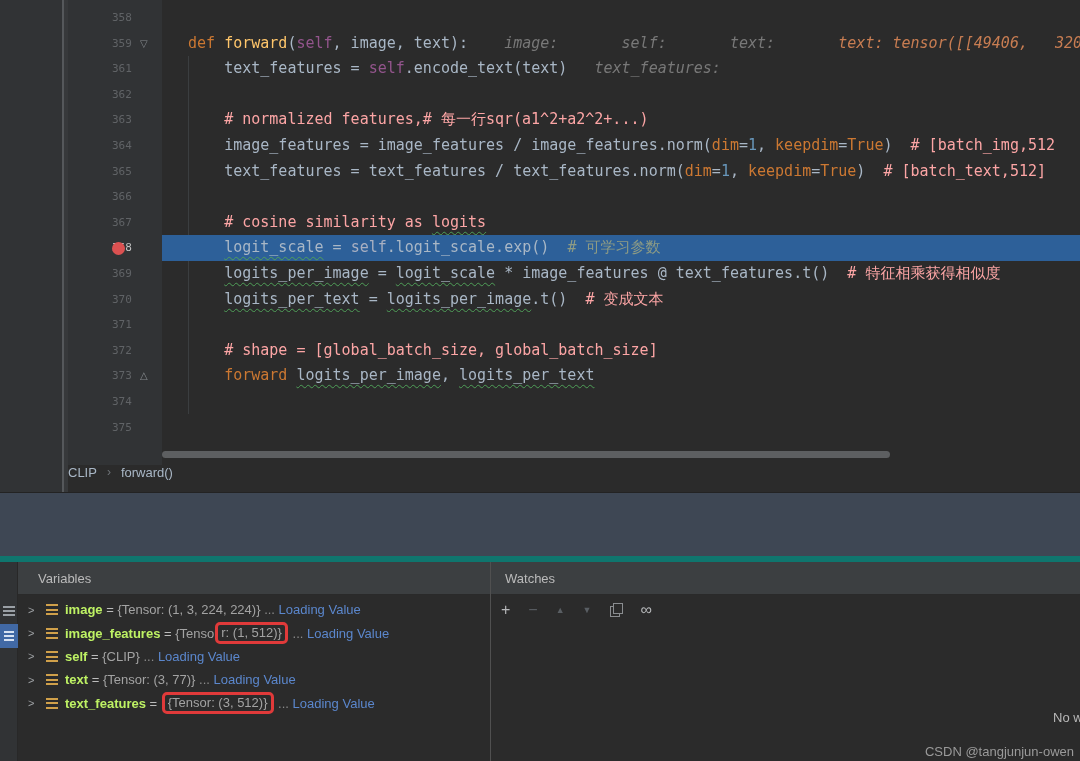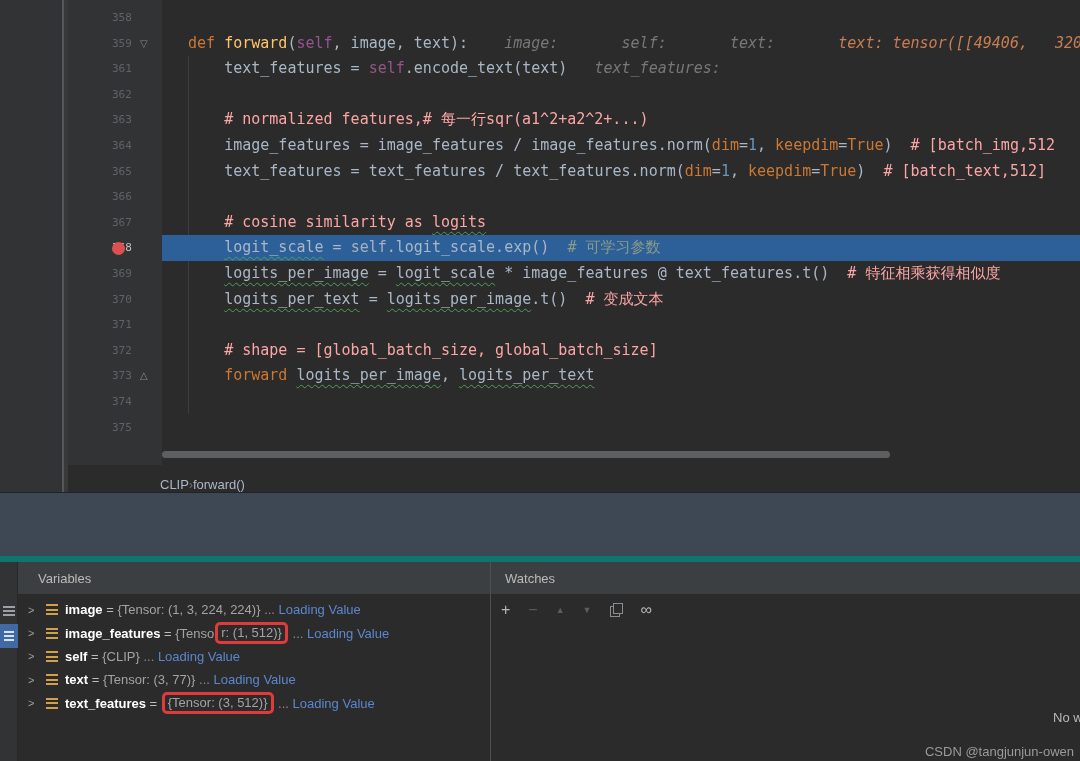--- a/index.html
+++ b/index.html
@@ -27,38 +27,38 @@
   .self{color:#94558d;}
   .selfdim{color:#a9b0c2;}
   .txt{color:#a9b7c6;}
   .com{color:#fca5a5;}
   .comhl{color:#8d9b85;}
   .numlit{color:#6897bb;}
   .hint{color:#787878;font-style:italic;}
   .hintval{color:#c87d52;font-style:italic;}
   .sq{text-decoration:underline wavy #4f9f58;text-decoration-thickness:1px;text-underline-offset:4px;}
   .hscroll{position:absolute;left:94px;top:451px;width:728px;height:7px;border-radius:4px;background:#5d5f61;}
-  .breadcrumb{position:absolute;left:68px;top:465px;width:1012px;height:27px;background:#2b2b2b;display:flex;align-items:flex-end;padding-left:92px;font-size:13px;color:#a9b7c6;box-sizing:border-box;}
+  .breadcrumb{position:absolute;left:68px;top:465px;width:1012px;height:27px;background:#2b2b2b;display:flex;align-items:flex-start;gap:10px;font-size:13px;color:#a9b7c6;box-sizing:border-box;}
   .bc-sep{color:#6e7377;font-size:12px;}
   
   .band{position:absolute;left:0;top:492px;width:1080px;height:64px;background:#3e4754;border-top:1px solid #232323;box-sizing:border-box;}
   
   .debug{position:absolute;left:0;top:556px;width:1080px;height:205px;background:#2b2b2b;border-top:6px solid #0f766e;box-sizing:border-box;}
   .left-strip{position:absolute;left:0;top:0;width:18px;height:204px;background:#313335;border-right:1px solid #282828;box-sizing:border-box;}
   .strip-icon{position:absolute;left:3px;top:44px;width:12px;height:10px;background:repeating-linear-gradient(to bottom,#9aa0a6 0 2px,transparent 2px 4px);}
   .strip-active{position:absolute;left:0;top:62px;width:18px;height:24px;background:#4169a5;}
   .strip-active::after{content:"";position:absolute;left:4px;top:7px;width:10px;height:10px;background:repeating-linear-gradient(to bottom,#d7e2f2 0 2px,transparent 2px 4px);}
   .vars-panel{position:absolute;left:18px;top:0;width:472px;height:204px;}
   .panel-header{height:33px;background:#3c3f41;border-bottom:1px solid #2a2a2a;display:flex;align-items:center;padding-left:20px;font-size:13px;color:#bbbbbb;box-sizing:border-box;}
   .watches-panel .panel-header{padding-left:14px;}
   .vars-list{padding-top:3px;}
   .var-row{height:23.4px;display:flex;align-items:center;font-size:13px;padding-left:10px;white-space:pre;}
   .chev{display:inline-block;width:16px;color:#9fa2a5;font-size:11px;flex:none;}
   .var-icon{width:12px;height:11px;margin:0 7px 0 2px;background:repeating-linear-gradient(to bottom,#d0a04a 0 2px,transparent 2px 4.5px);flex:none;}
-  .var-name{color:#ffffff;font-weight:600;}
+  .var-name{color:#bef264;font-weight:600;}
   .var-eq{color:#bcbcbc;}
   .var-val{color:#a3a3a3;}
   .var-dots{color:#8a8a8a;}
   .var-loading{color:var(--loading_link,#5b87cd);}
   .redbox{display:inline-block;border:3px solid var(--annotation_box,#e03a3a);border-radius:5px;padding:0 3px;margin:0 1px;line-height:16px;}
   .watches-panel{position:absolute;left:491px;top:0;width:589px;height:211px;}
   .divider-v{position:absolute;left:490px;top:0;width:1px;height:204px;background:#505050;}
   .watches-toolbar{display:flex;align-items:center;gap:18px;padding:8px 0 0 10px;}
   .wt-btn{color:#b6b8ba;font-size:16px;line-height:14px;cursor:default;}
   .wt-btn.disabled{color:#595e63;}

